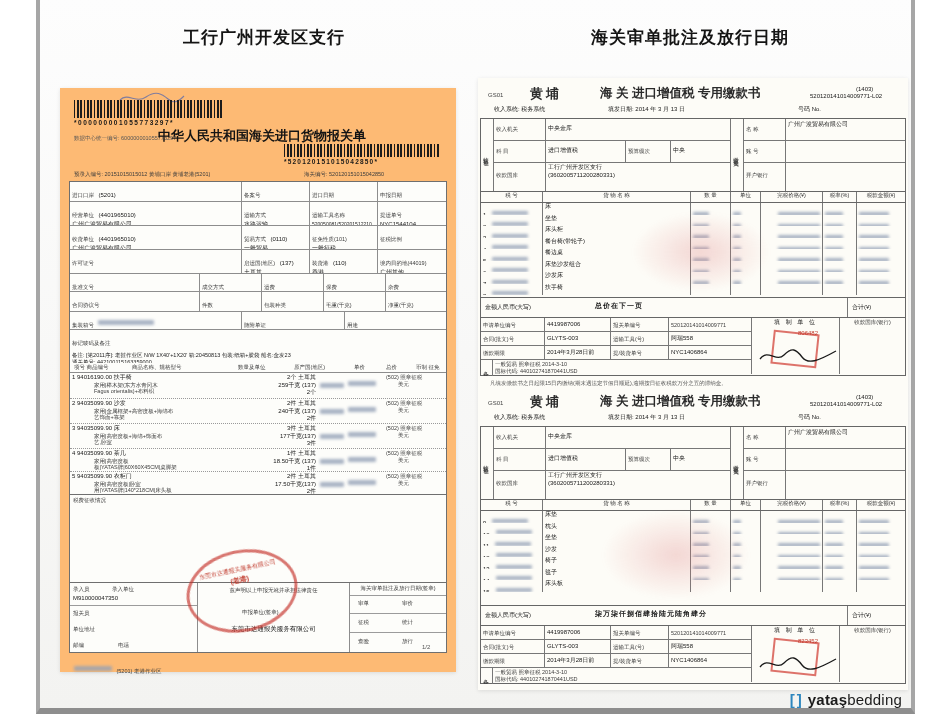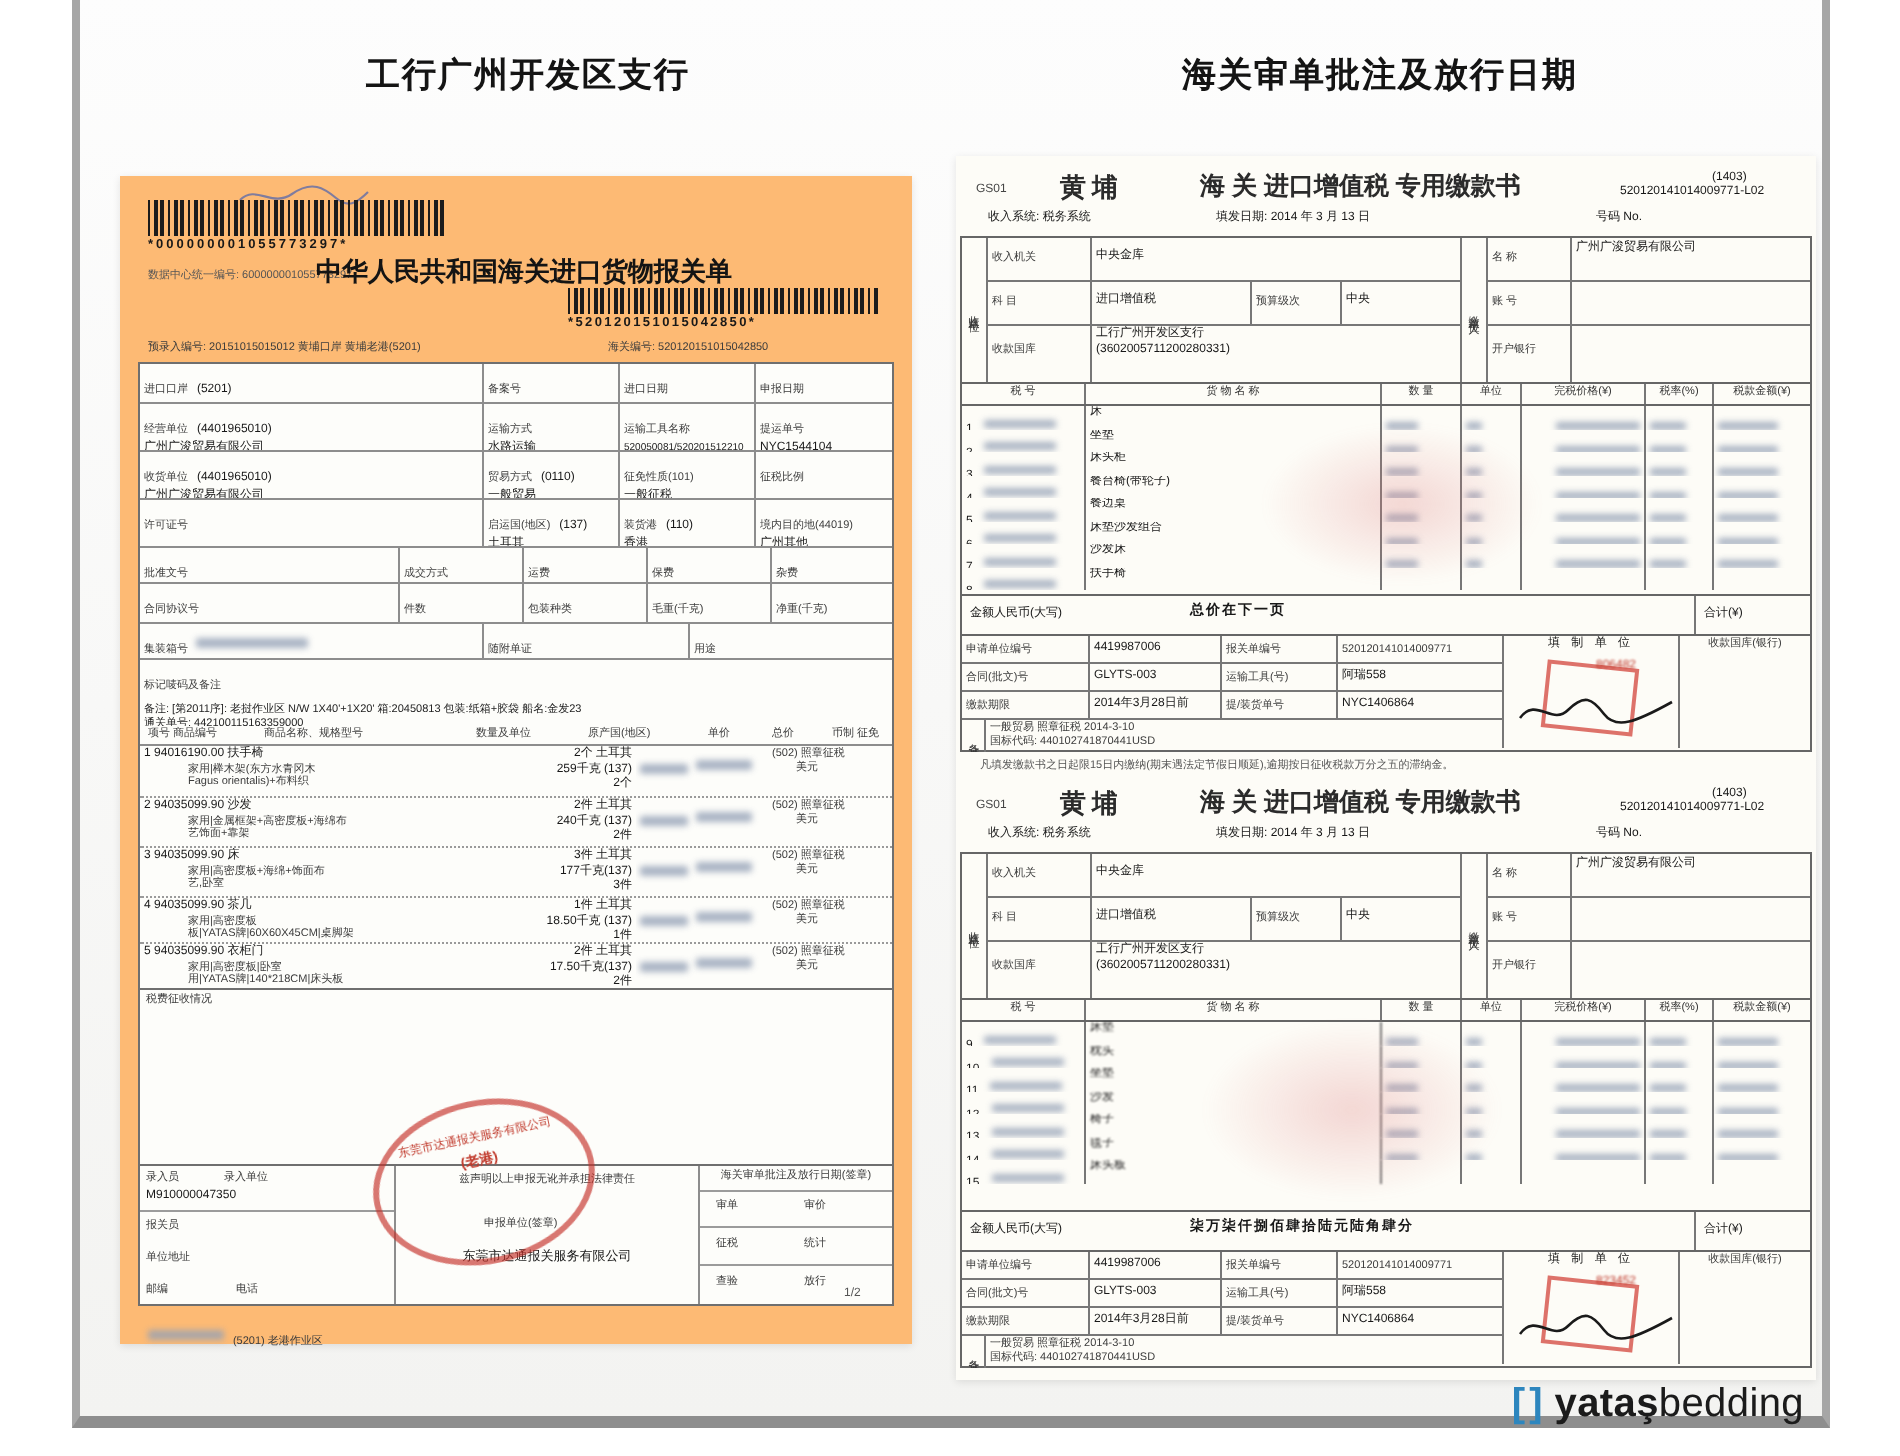--- a/index.html
+++ b/index.html
@@ -24,21 +24,21 @@
 .drow{display:flex;border-top:1px dotted #9a9a9a}
 .drow>div{overflow:hidden;padding:1px 2px}
 .vert{writing-mode:vertical-lr;text-orientation:upright;font-size:5.5px;line-height:1;letter-spacing:1px;color:#333;text-align:center}
 .vcell{position:absolute;overflow:hidden;padding:1px 2px}
 .rstamp{left:126px;top:462px;width:112px;height:82px;border:3px solid rgba(197,48,40,.65);border-radius:50%;transform:rotate(-12deg);color:#c0392b;filter:blur(.3px);overflow:hidden}
 .rs-txt{font-size:6px;line-height:8px;padding:12px 12px 0;text-align:center}
 .rs-mid{font-size:7px;text-align:center;font-weight:bold;margin-top:2px}
 .sqstamp{width:46px;height:34px;border:2px solid rgba(208,55,45,.7);transform:rotate(6deg);filter:blur(.3px)}
 .stno{color:#c0392b;font-size:6px;filter:blur(.4px)}
 .smudge{background:radial-gradient(rgba(220,120,120,.28),transparent 70%);filter:blur(2px)}
-.logo{font-size:20px;letter-spacing:.2px}
+.logo{font-size:15px;letter-spacing:.2px}
 .lbr{color:#2d86be;font-weight:bold;margin-right:4px;letter-spacing:2px}
 .lbold{font-weight:bold;color:#1b1b1b}
 .lreg{color:#1b1b1b}
 .vt-h{display:flex;border-bottom:1px solid #666;height:11px}
 .vt-h>div{border-right:1px solid #777;font-size:5.5px;color:#333;text-align:center;overflow:hidden}
 .vt-h>div:last-child{border-right:none}
 .vrow{display:flex;height:11.5px}
 .vrow>div{border-right:1px solid #777;overflow:hidden;padding:0 2px}
 .vrow>div:last-child{border-right:none}
 .w1{width:62px}.w2{width:148px}.w3{width:40px}.w4{width:30px}.w5{width:62px}.w6{width:34px}.w7{flex:1}

